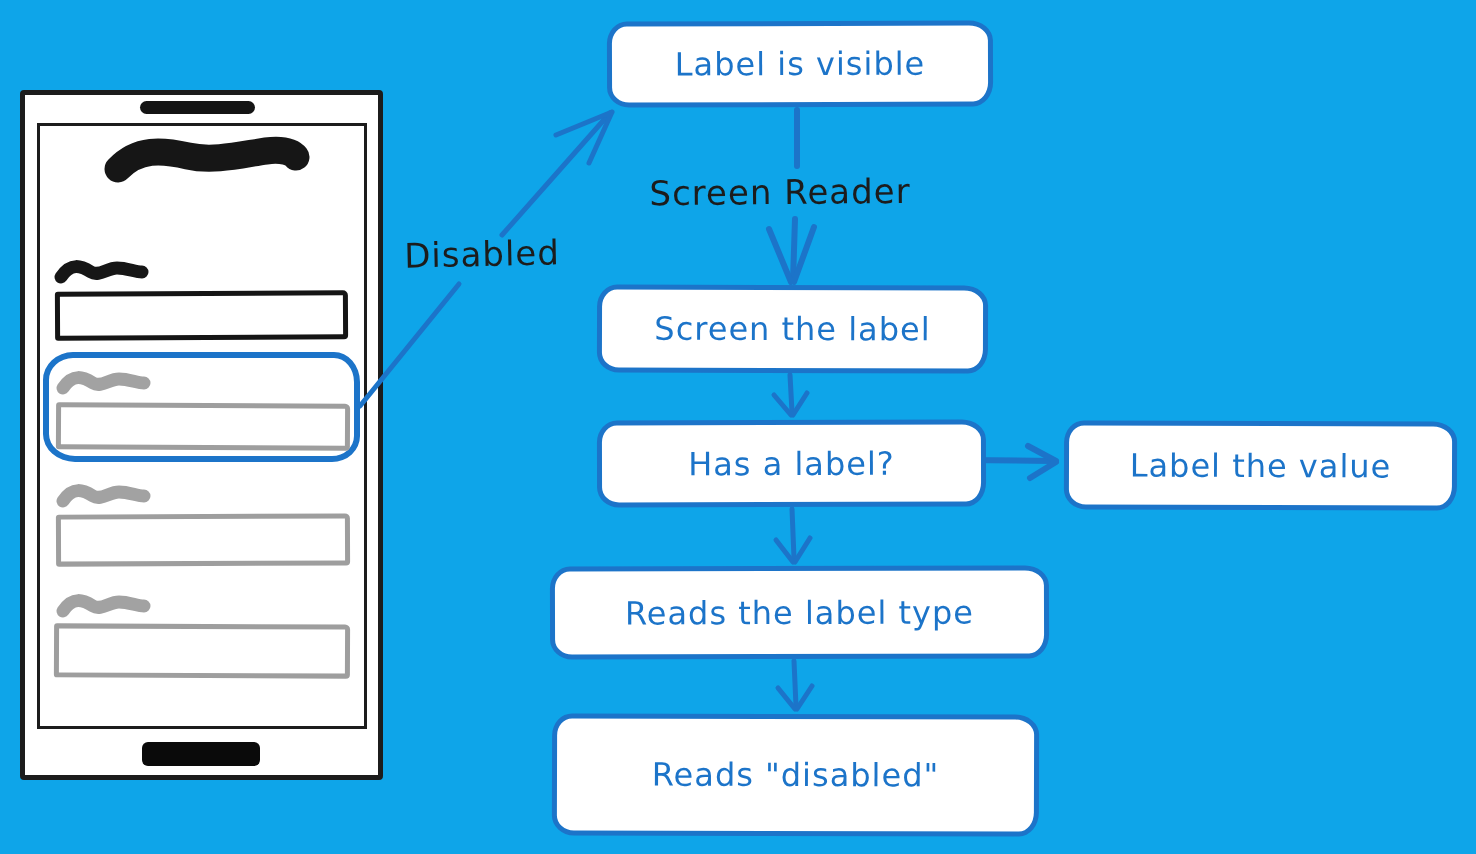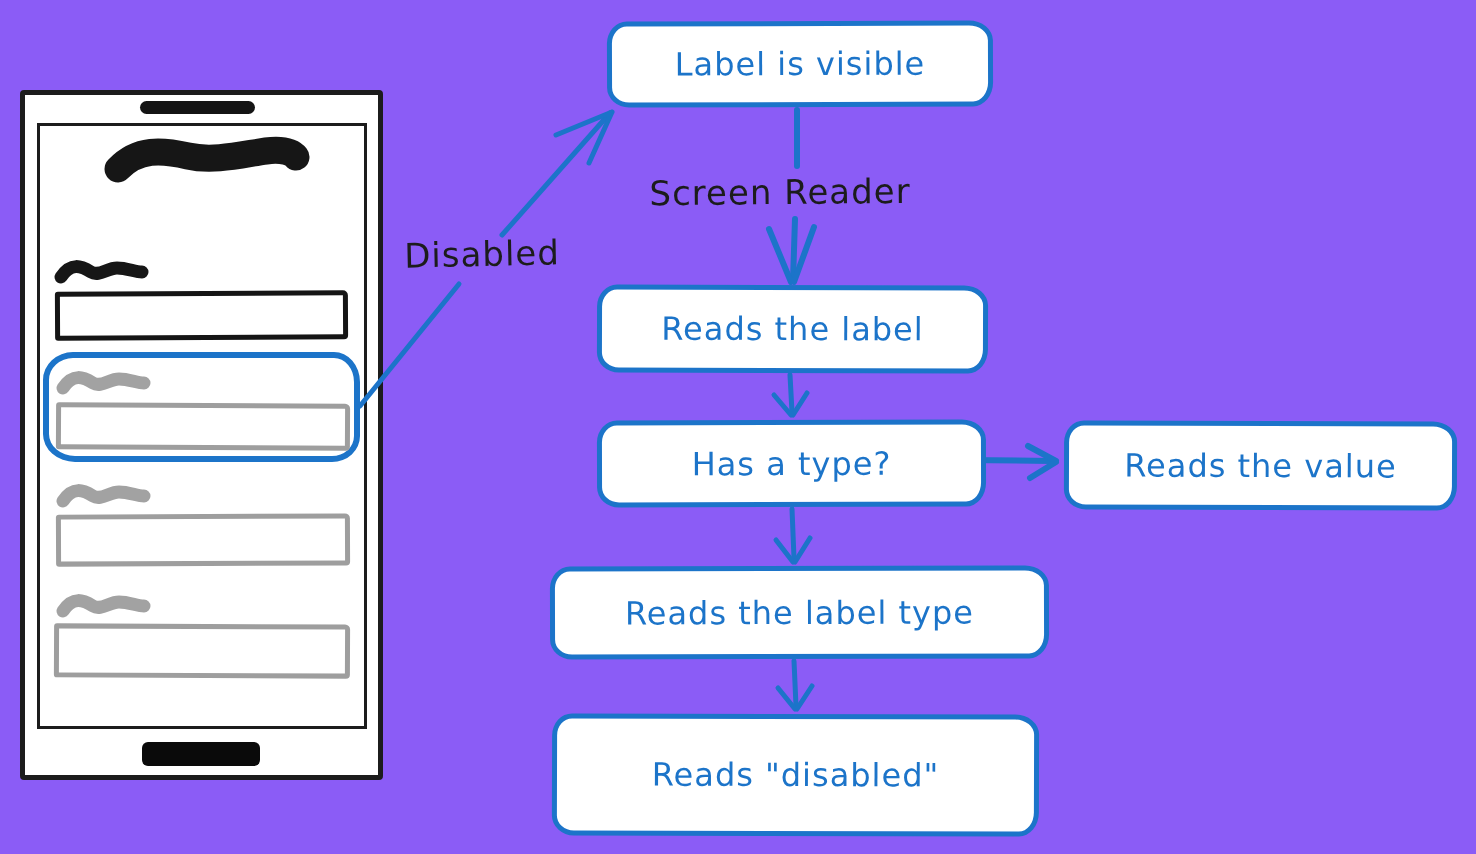--- a/index.html
+++ b/index.html
@@ -5,21 +5,21 @@
   html, body {
     margin: 0;
     padding: 0;
     background: #ffffff;
     font-family: "DejaVu Sans", sans-serif;
   }
   #canvas {
     position: relative;
     width: 1476px;
     height: 854px;
-    background: #8b5cf6;
+    background: #0ea5e9;
     overflow: hidden;
   }
   
   #strokes {
     position: absolute;
     left: 0; top: 0;
     width: 1476px;
     height: 854px;
     pointer-events: none;
   }
@@ -176,29 +176,29 @@
 
     <path d="M 794 661 L 796 706" stroke="#1c74c9" stroke-width="5"></path>
     <path d="M 778 688 L 795 709 M 812 686 L 797 709" stroke="#1c74c9" stroke-width="5"></path>
   </svg>
 
   <div class="flow-node" id="node-label-visible">
     <span>Label is visible</span>
   </div>
 
   <div class="flow-node" id="node-reads-label">
-    <span>Reads the label</span>
+    <span>Screen the label</span>
   </div>
 
   <div class="flow-node" id="node-has-value">
-    <span>Has a type?</span>
+    <span>Has a label?</span>
   </div>
 
   <div class="flow-node" id="node-reads-value">
-    <span>Reads the value</span>
+    <span>Label the value</span>
   </div>
 
   <div class="flow-node" id="node-reads-input-type">
     <span>Reads the label type</span>
   </div>
 
   <div class="flow-node" id="node-reads-disabled">
     <span>Reads "disabled"</span>
   </div>
 

